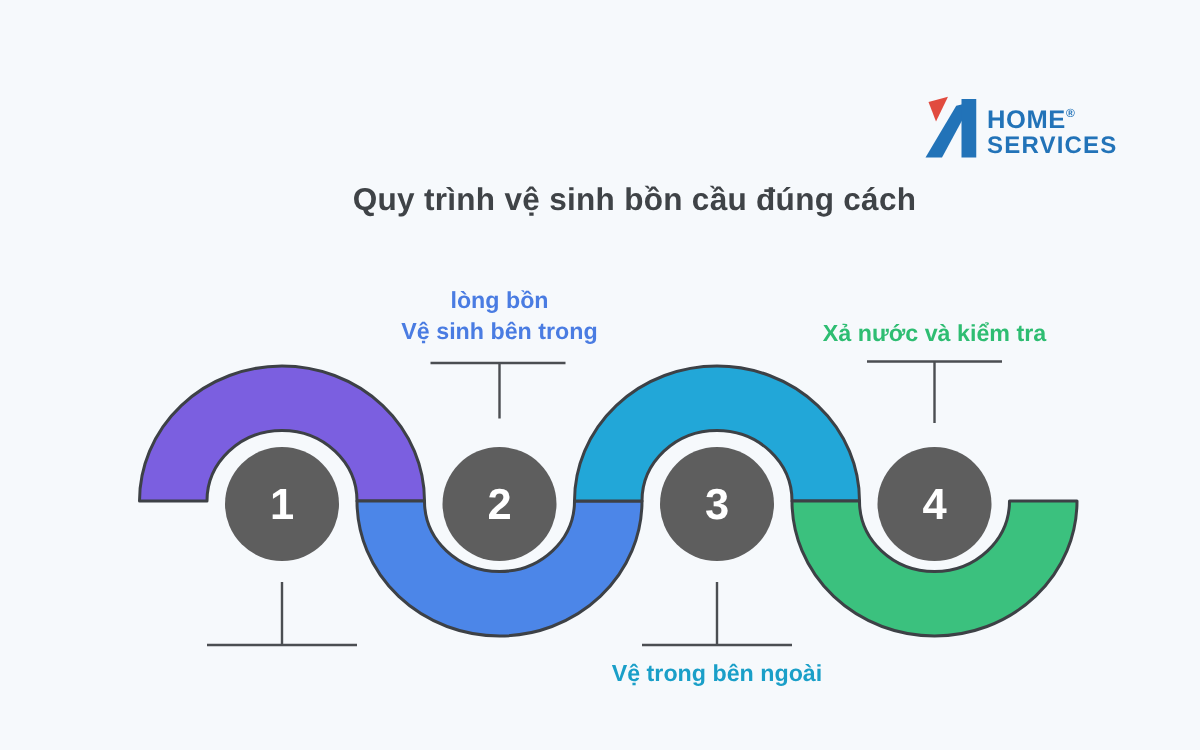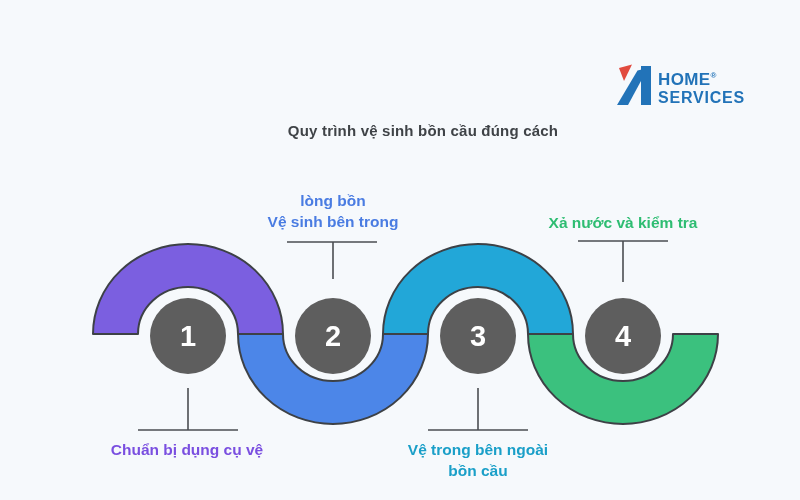--- a/index.html
+++ b/index.html
@@ -4,21 +4,21 @@
 <style>
   html,body{margin:0;padding:0;}
   body{
     width:800px;height:500px;position:relative;overflow:hidden;
     background:#f6f9fc;
     font-family:"Liberation Sans","DejaVu Sans",sans-serif;
   }
   .canvas{position:absolute;inset:0;width:644px;height:500px;margin-top:36px;}
   .title{
     position:absolute;top:86px;left:423px;transform:translateX(-50%);
-    font-size:15px;font-weight:700;white-space:nowrap;letter-spacing:.2px;
+    font-size:21px;font-weight:700;white-space:nowrap;letter-spacing:.2px;
   }
   .diagram-svg{position:absolute;left:0;top:0;}
   .step-label{
     position:absolute;transform:translateX(-50%);
     text-align:center;font-size:15.5px;font-weight:700;
     line-height:21px;white-space:nowrap;
   }
   .step-label span{display:block;}
   .label-1{left:187px;top:403px;}
   .label-2{left:333px;top:154px;}
@@ -75,28 +75,26 @@
 
     <g text-anchor="middle" font-size="29" font-weight="600" font-family="Liberation Sans, DejaVu Sans, sans-serif">
       <text x="188" y="310" fill="#ffffff">1</text>
       <text x="333" y="310" fill="#ffffff">2</text>
       <text x="478" y="310" fill="#ffffff">3</text>
       <text x="623" y="310" fill="#ffffff">4</text>
     </g>
   </svg>
 
   <div class="step-label label-1" style="color: rgb(122, 79, 224);">
-    <span>Chuẩn bị dụng cụ vệ</span>
   </div>
   <div class="step-label label-2" style="color: rgb(74, 124, 226);">
     <span>lòng bồn</span>
     <span>Vệ sinh bên trong</span>
   </div>
   <div class="step-label label-3" style="color: rgb(26, 159, 200);">
     <span>Vệ trong bên ngoài</span>
-    <span>bồn cầu</span>
   </div>
   <div class="step-label label-4" style="color: rgb(46, 189, 114); text-align: center;">
     <span>Xả nước và kiểm tra</span>
     <span></span>
   </div>
 
 </div>
 
 </body></html>

